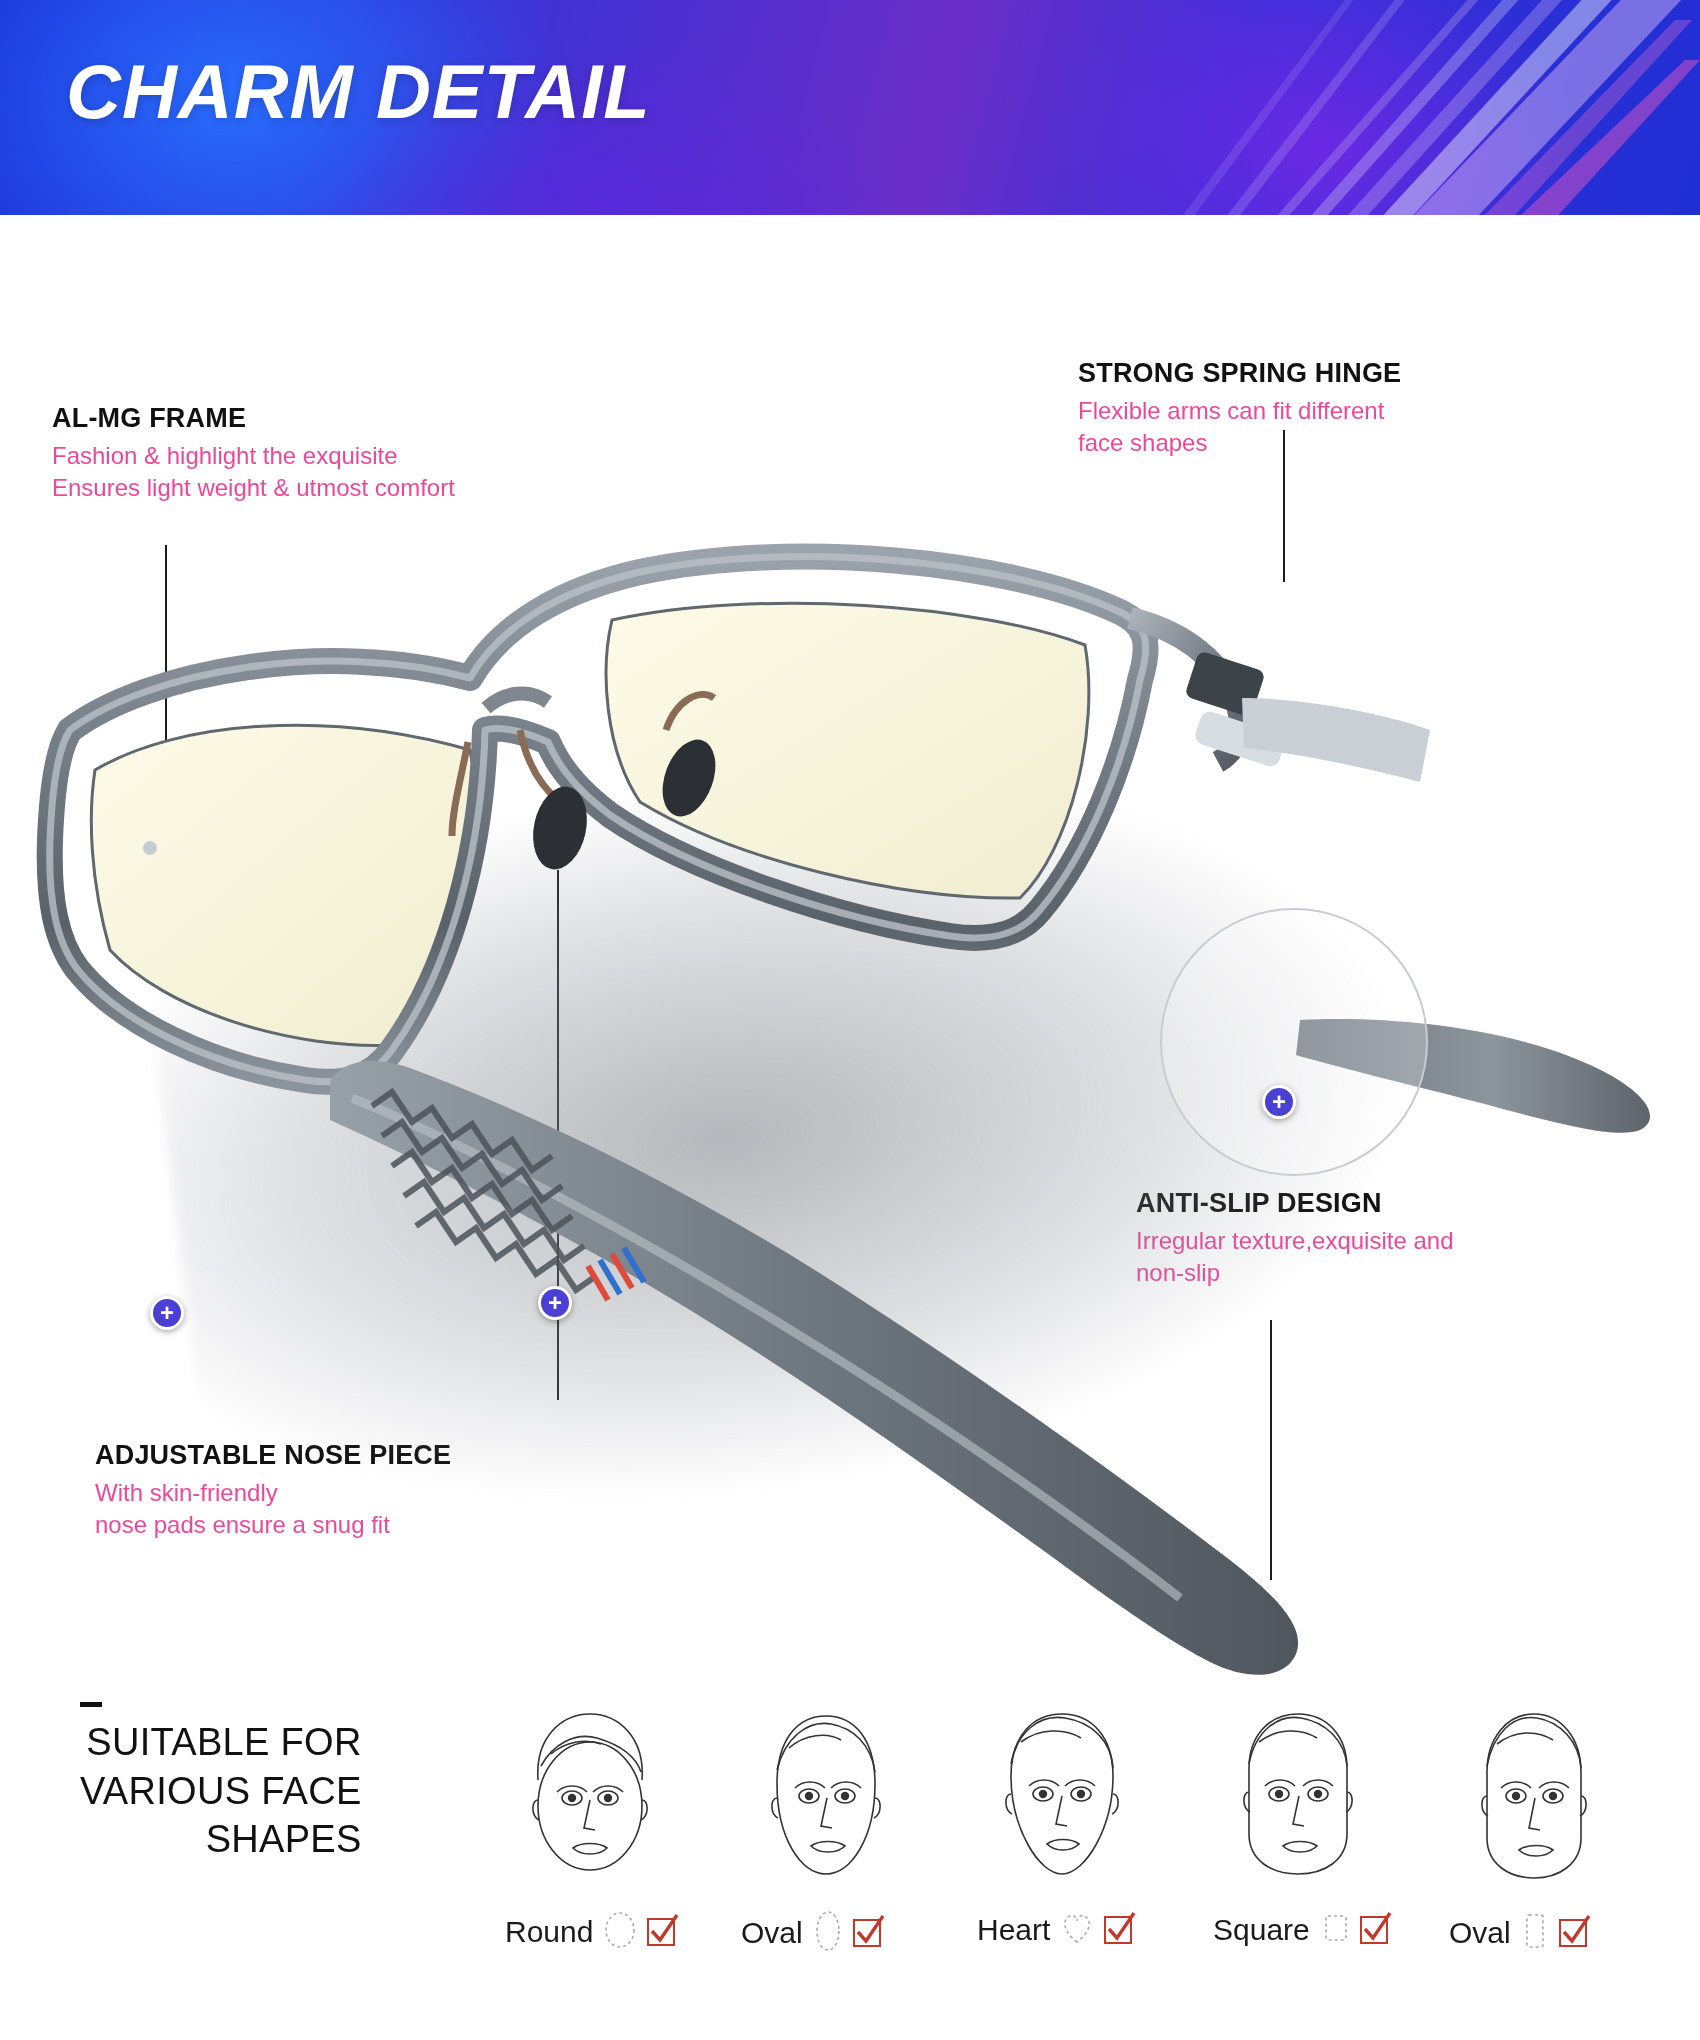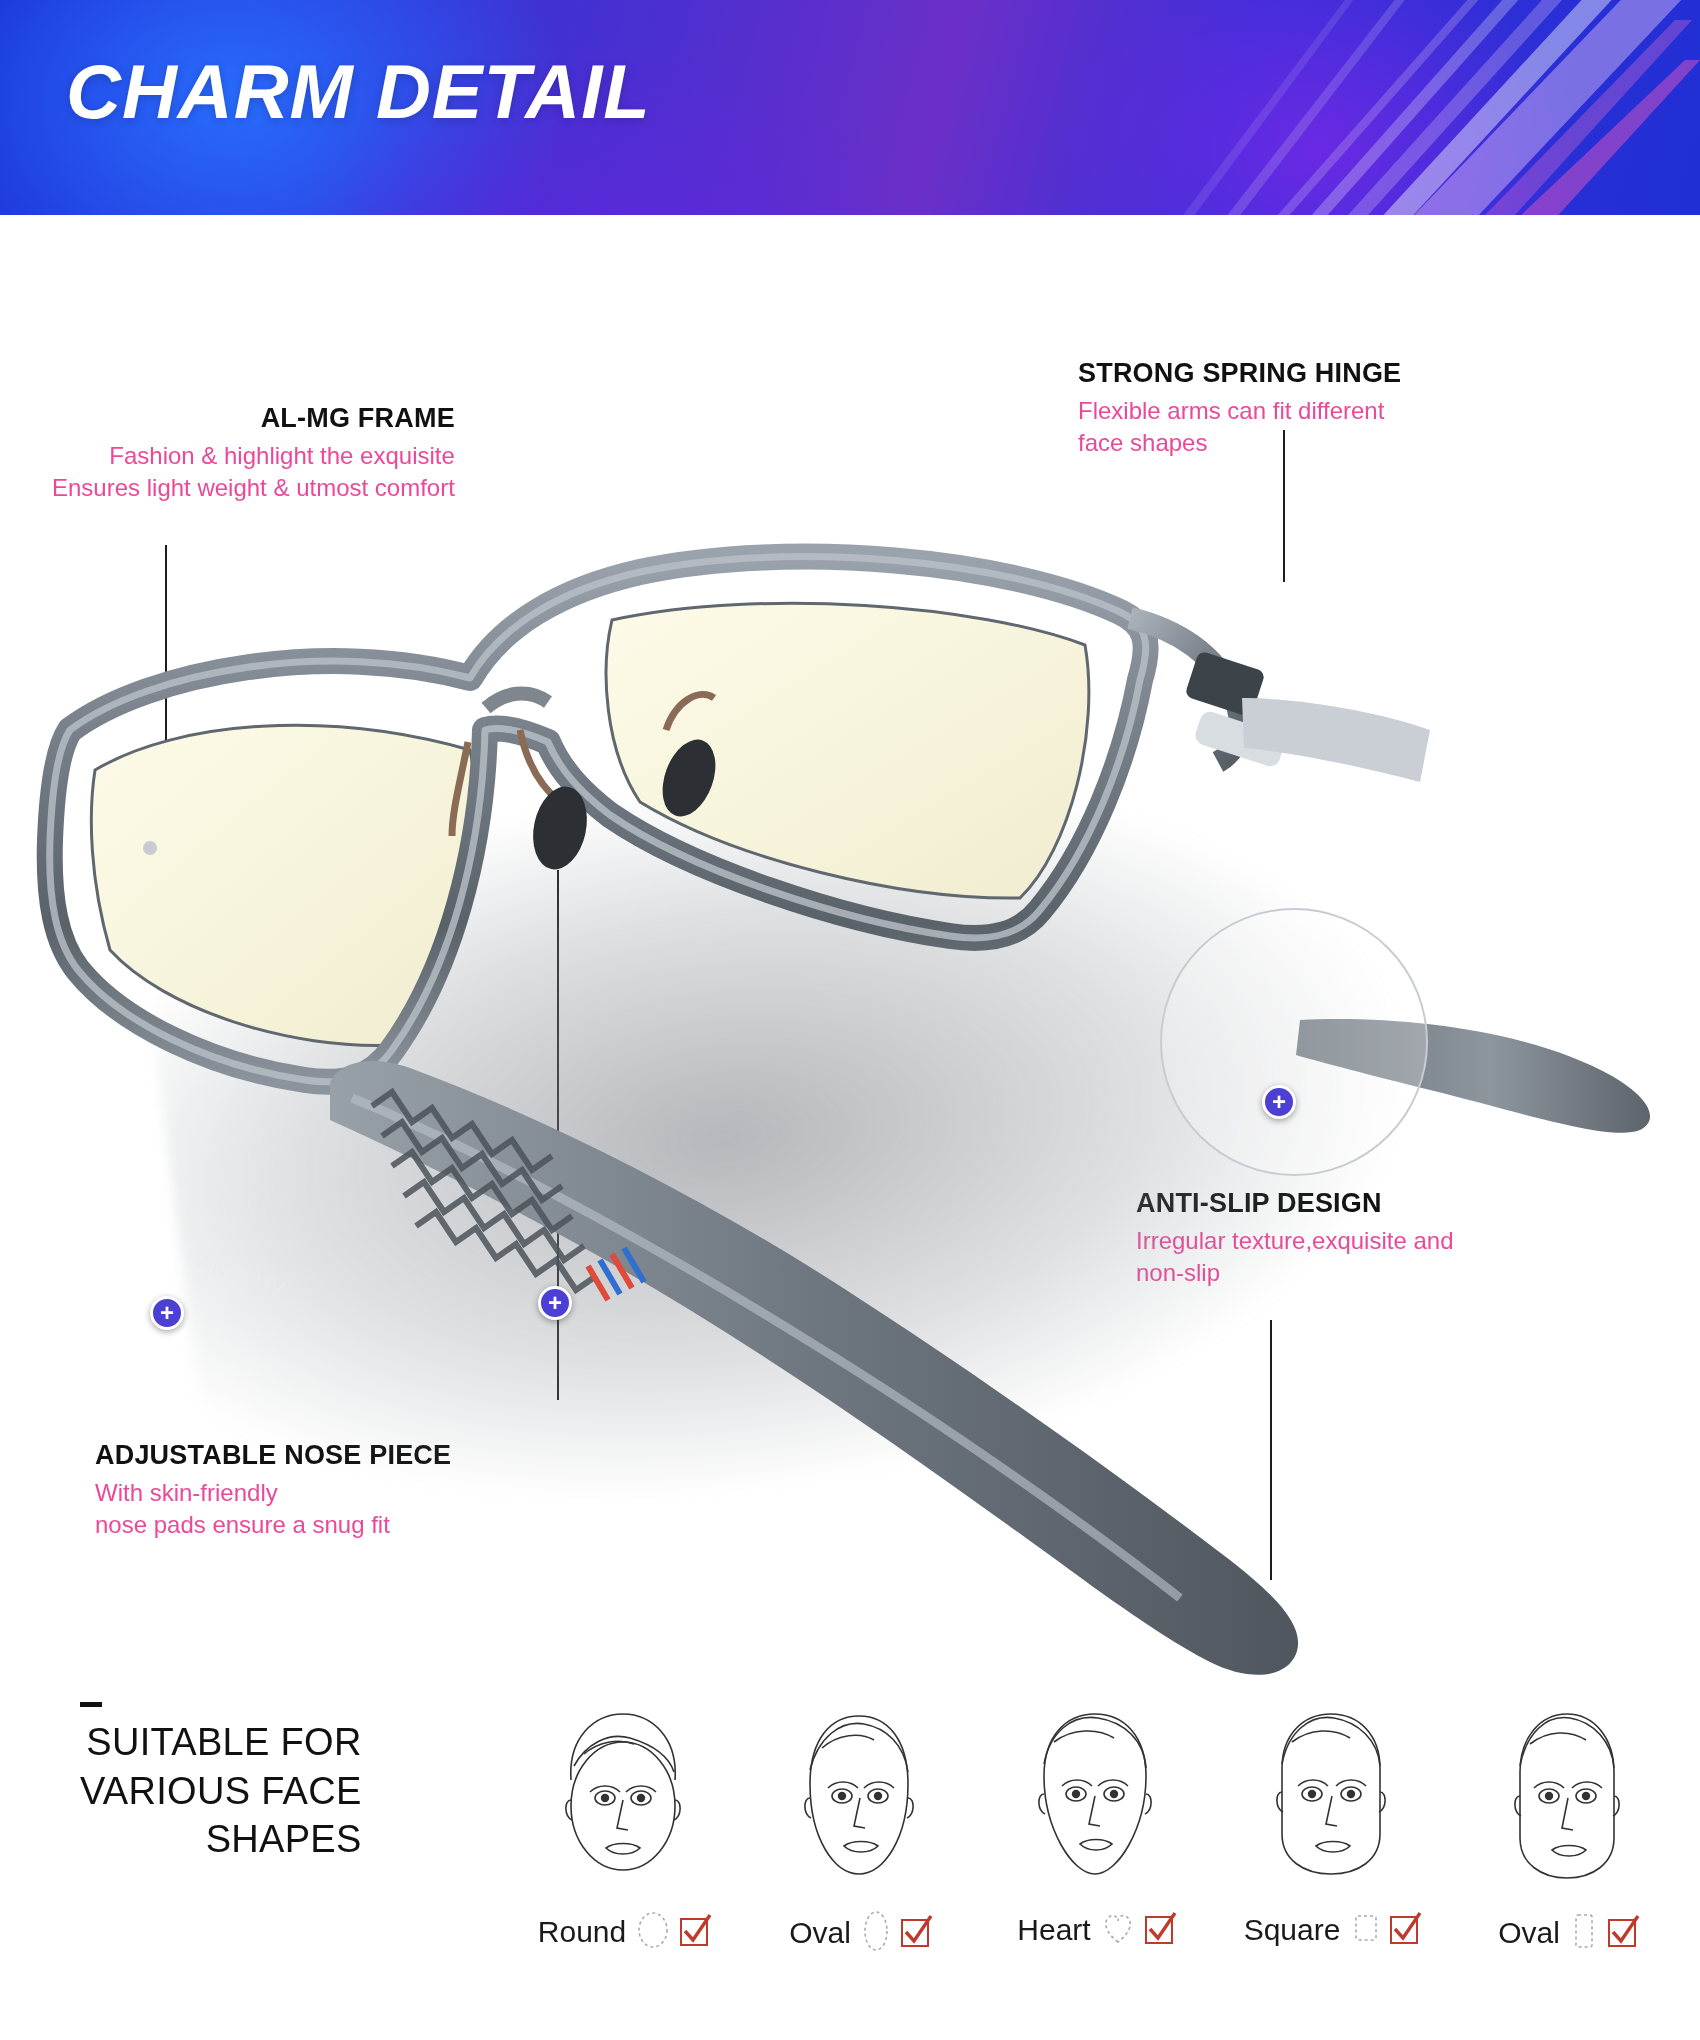--- a/index.html
+++ b/index.html
@@ -50,21 +50,21 @@
   .feat { position: absolute; margin-top: 28px; }
   .feat .ttl {
     font-size: 27px; font-weight: bold; color: #111111;
     letter-spacing: 0.2px; white-space: nowrap;
   }
   .feat .desc {
     font-size: 24px; color: #ec4899; line-height: 1.32; margin-top: 6px;
     white-space: pre-line;
   }
 
-  #feat-frame   { left: 52px;  top: 375px; text-align: right; }
+  #feat-frame   { left: 52px;  top: 375px; }
   #feat-hinge   { left: 1078px; top: 330px; }
   #feat-nose    { left: 95px;  top: 1412px; }
   #feat-slip    { left: 1136px; top: 1160px; }
 
   
   .leader { position: absolute; background: #1d1d1d; width: 2px; }
   #lead-frame { left: 165px; top: 545px;  height: 330px; }
   #lead-hinge { left: 1283px; top: 430px; height: 152px; }
   #lead-nose  { left: 557px; top: 870px;  height: 530px; }
   #lead-slip  { left: 1270px; top: 1320px; height: 260px; }
@@ -110,21 +110,21 @@
   .bottom-dash {
     position: absolute; left: 80px; top: 22px;
     width: 22px; height: 5px; background: #111;
   }
   .bottom-title {
     position: absolute; left: 80px; top: 38px;
     font-size: 38px; font-weight: 500; color: #111;
     line-height: 1.28; white-space: pre-line; letter-spacing: 0.3px; text-align: right;
   }
   .faces { position: absolute; left: 505px; top: 8px; width: 1180px; height: 300px; display: flex; gap: 0px; }
-  .face-item { width: 236px; display: flex; flex-direction: column; align-items: center; }
+  .face-item { width: 236px; display: flex; flex-direction: column; }
   .face-art { width: 170px; height: 220px; }
   .face-row { display: flex; align-items: center; gap: 10px; margin-top: 2px; }
   .face-label { font-size: 30px; color: #1a1a1a; }
   .check {
     width: 28px; height: 28px; border: 2px solid #c0392b; position: relative; display:inline-block;
   }
   .check svg { position: absolute; left: -3px; top: -9px; }
   .shape-mini { position: absolute; }
 </style>
 </head>

